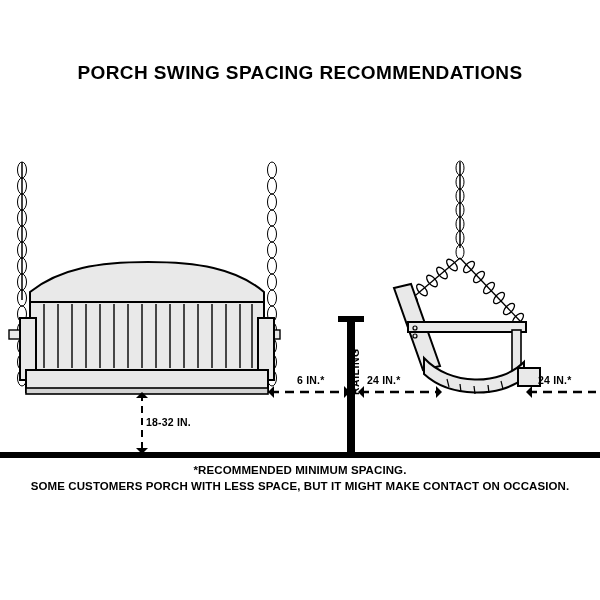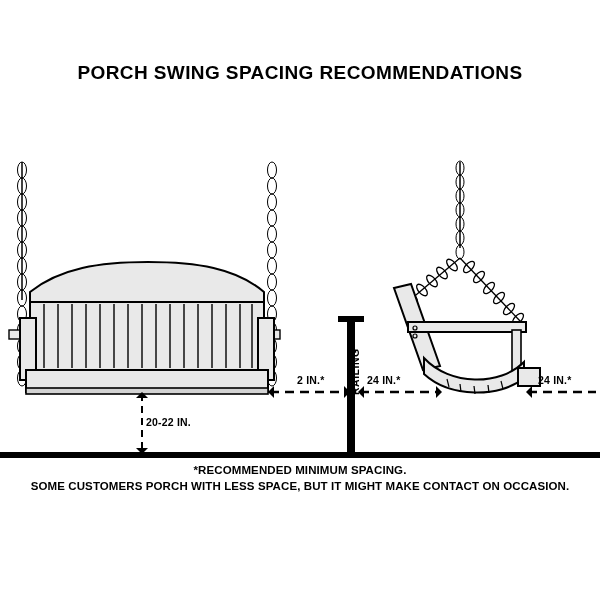--- a/index.html
+++ b/index.html
@@ -218,22 +218,22 @@
       <path d="M 274 386 L 268 392 L 274 398 Z"></path>
       <path d="M 344 386 L 350 392 L 344 398 Z"></path>
       <path d="M 364 386 L 358 392 L 364 398 Z"></path>
       <path d="M 436 386 L 442 392 L 436 398 Z"></path>
       <path d="M 532 386 L 526 392 L 532 398 Z"></path>
     </g>
 
     <rect x="0" y="452" width="600" height="6" fill="#000"></rect>
   </svg>
 
-  <div class="dim-label lbl-6in">2 IN.*</div>
+  <div class="dim-label lbl-6in">6 IN.*</div>
   <div class="dim-label lbl-24a">24 IN.*</div>
   <div class="dim-label lbl-24b">24 IN.*</div>
-  <div class="dim-label lbl-1822">20-22 IN.</div>
+  <div class="dim-label lbl-1822">18-32 IN.</div>
   <div class="dim-label lbl-railing">RAILING</div>
 
   <div class="note note-1">*RECOMMENDED MINIMUM SPACING.</div>
   <div class="note note-2">SOME CUSTOMERS PORCH WITH LESS SPACE, BUT IT MIGHT MAKE CONTACT ON OCCASION.</div>
 
 </div>
 
 </body></html>

